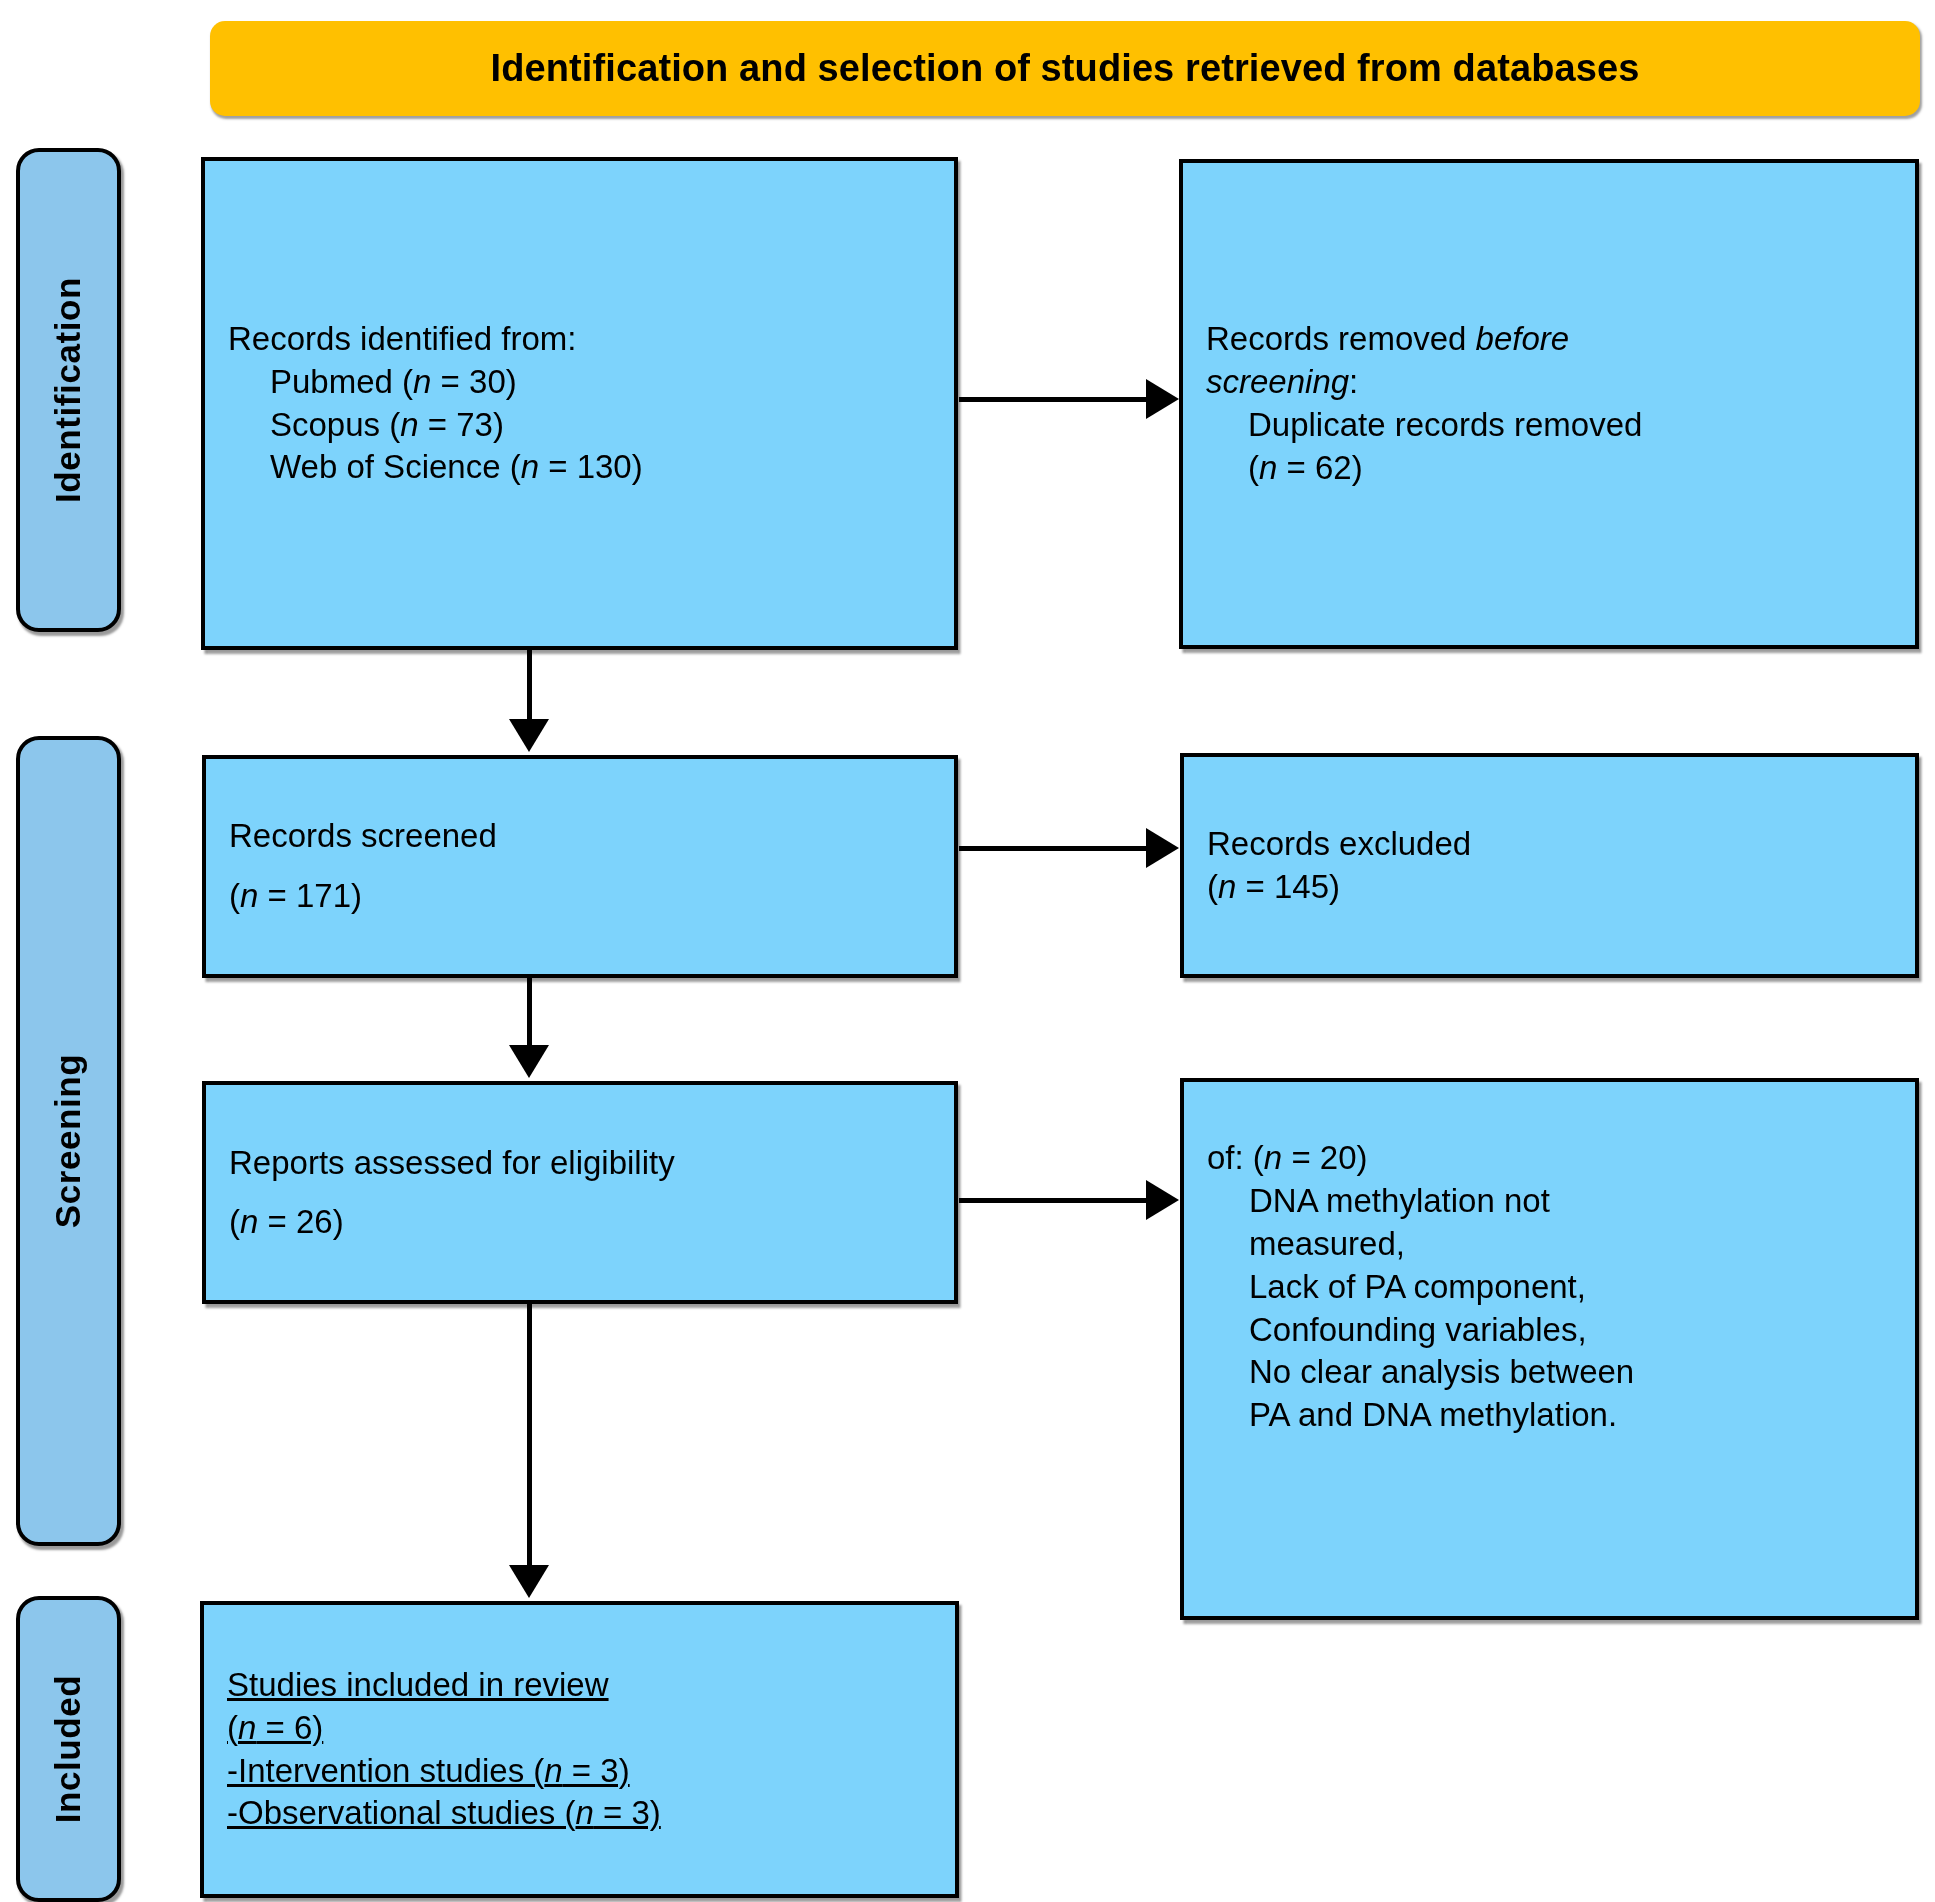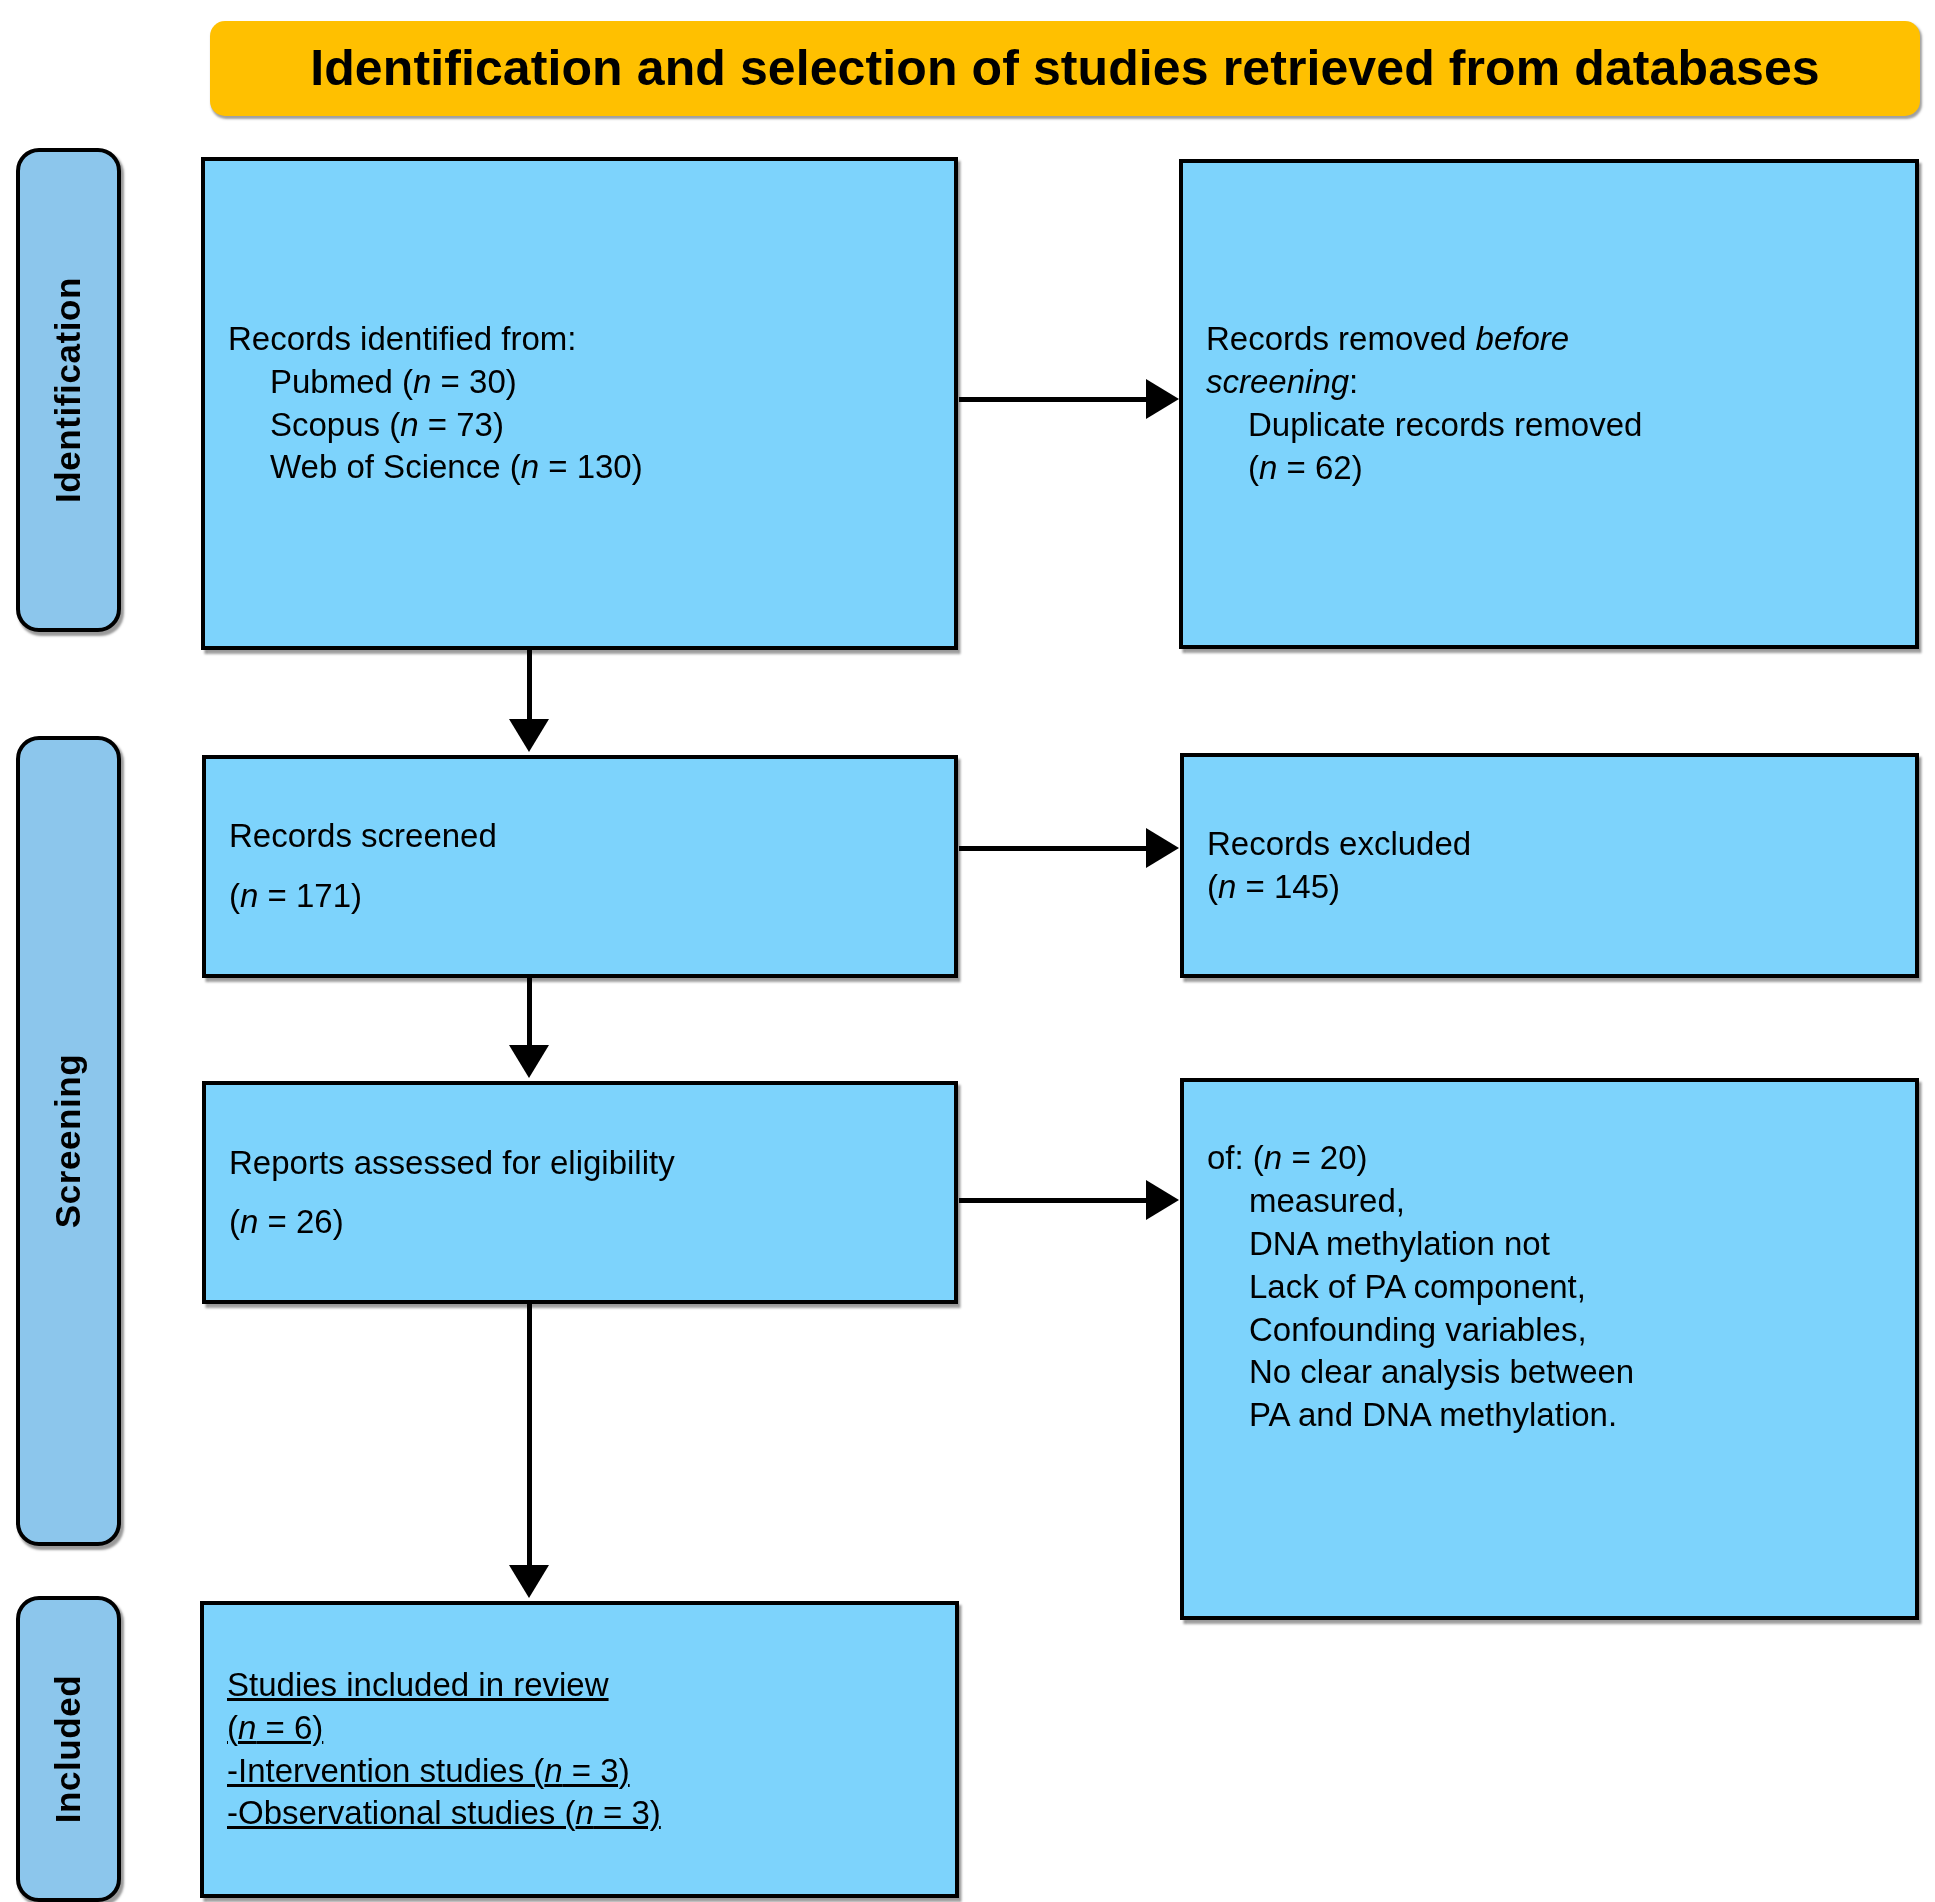--- a/index.html
+++ b/index.html
@@ -27,21 +27,21 @@
     width: 1710px;
     height: 95px;
     background: #ffc000;
     border-radius: 15px;
     box-shadow: 1.7px 2.8px 2.3px rgba(0,0,0,0.38);
     display: flex;
     align-items: center;
     justify-content: center;
   }
   .banner-text {
-    font-size: 50px;
+    font-size: 38px;
     font-weight: bold;
     color: #000000;
     letter-spacing: 0.1px;
     text-align: center;
     white-space: nowrap;
   }
 
   
   .stage {
     position: absolute;
@@ -189,22 +189,22 @@
     <p><span>(</span><span class="nvar">n</span><span> = 145)</span></p>
   </div>
 
   <div class="fbox" id="box-eligibility">
     <p><span>Reports assessed for eligibility</span></p>
     <p><span>(</span><span class="nvar">n</span><span> = 26)</span></p>
   </div>
 
   <div class="fbox" id="box-rep-excluded">
     <p><span>of: (</span><span class="nvar">n</span><span> = 20)</span></p>
+    <p class="ind">DNA methylation not</p>
     <p class="ind">measured,</p>
-    <p class="ind">DNA methylation not</p>
     <p class="ind">Lack of PA component,</p>
     <p class="ind">Confounding variables,</p>
     <p class="ind">No clear analysis between</p>
     <p class="ind">PA and DNA methylation.</p>
   </div>
 
   <div class="fbox" id="box-included">
     <p><span>Studies included in review</span></p>
     <p><span>(</span><span class="nvar">n</span><span> = 6)</span></p>
     <p><span>-Intervention studies (</span><span class="nvar">n</span><span> = 3)</span></p>

